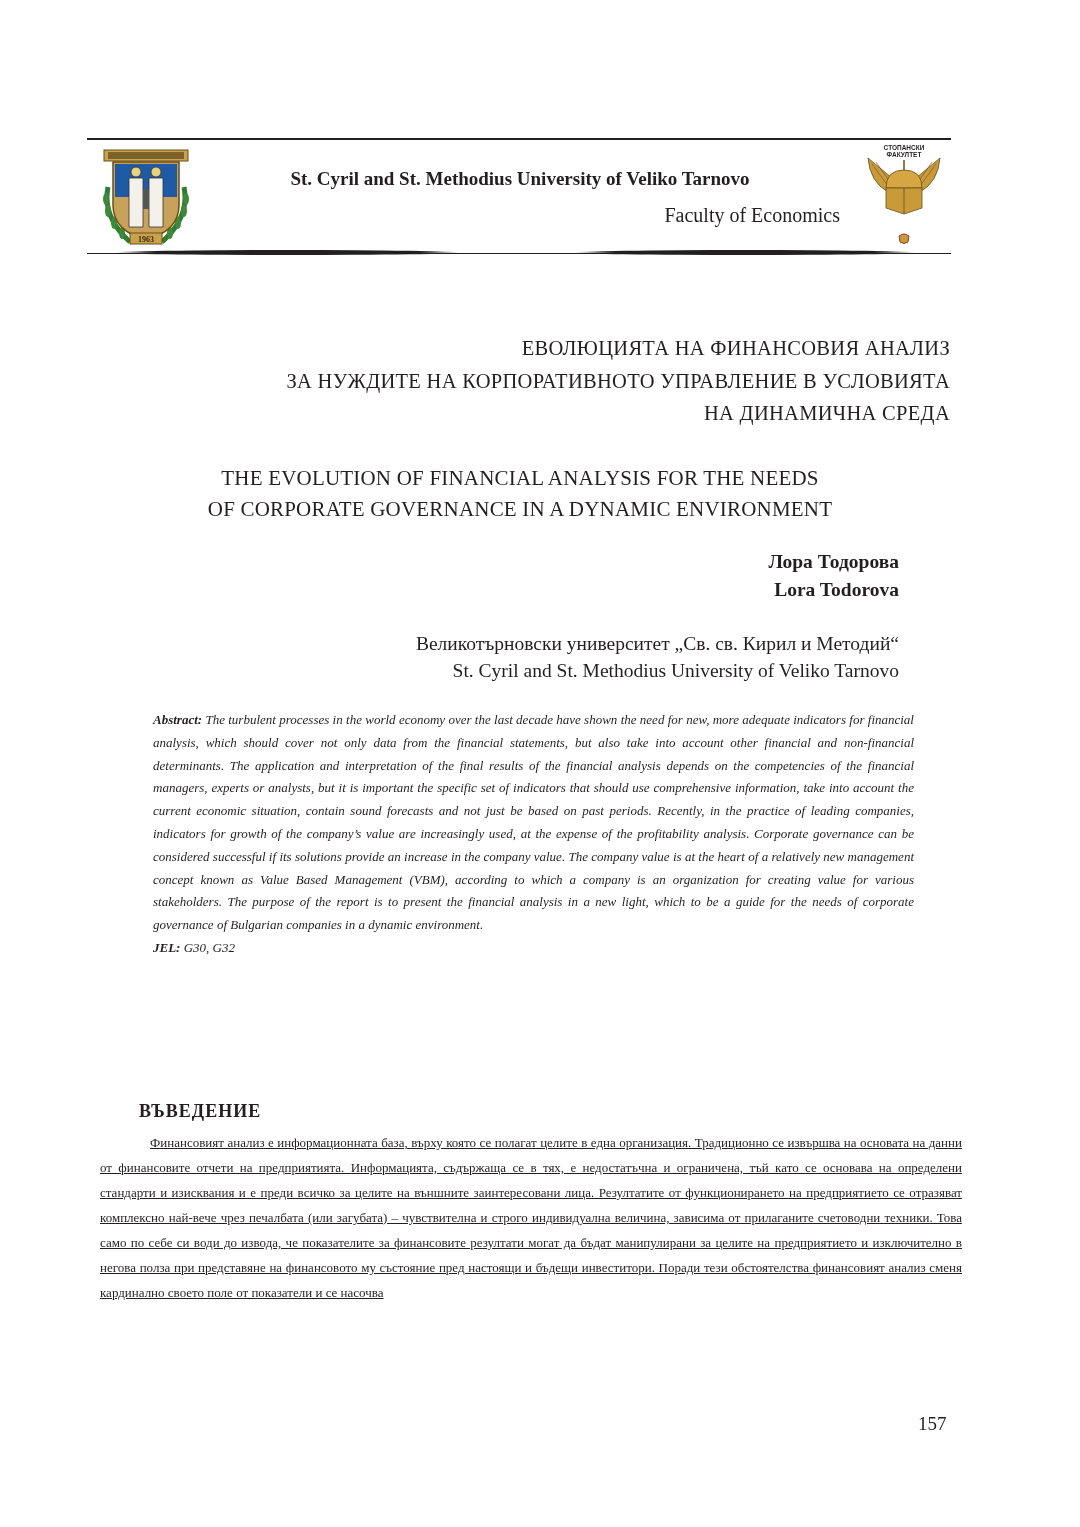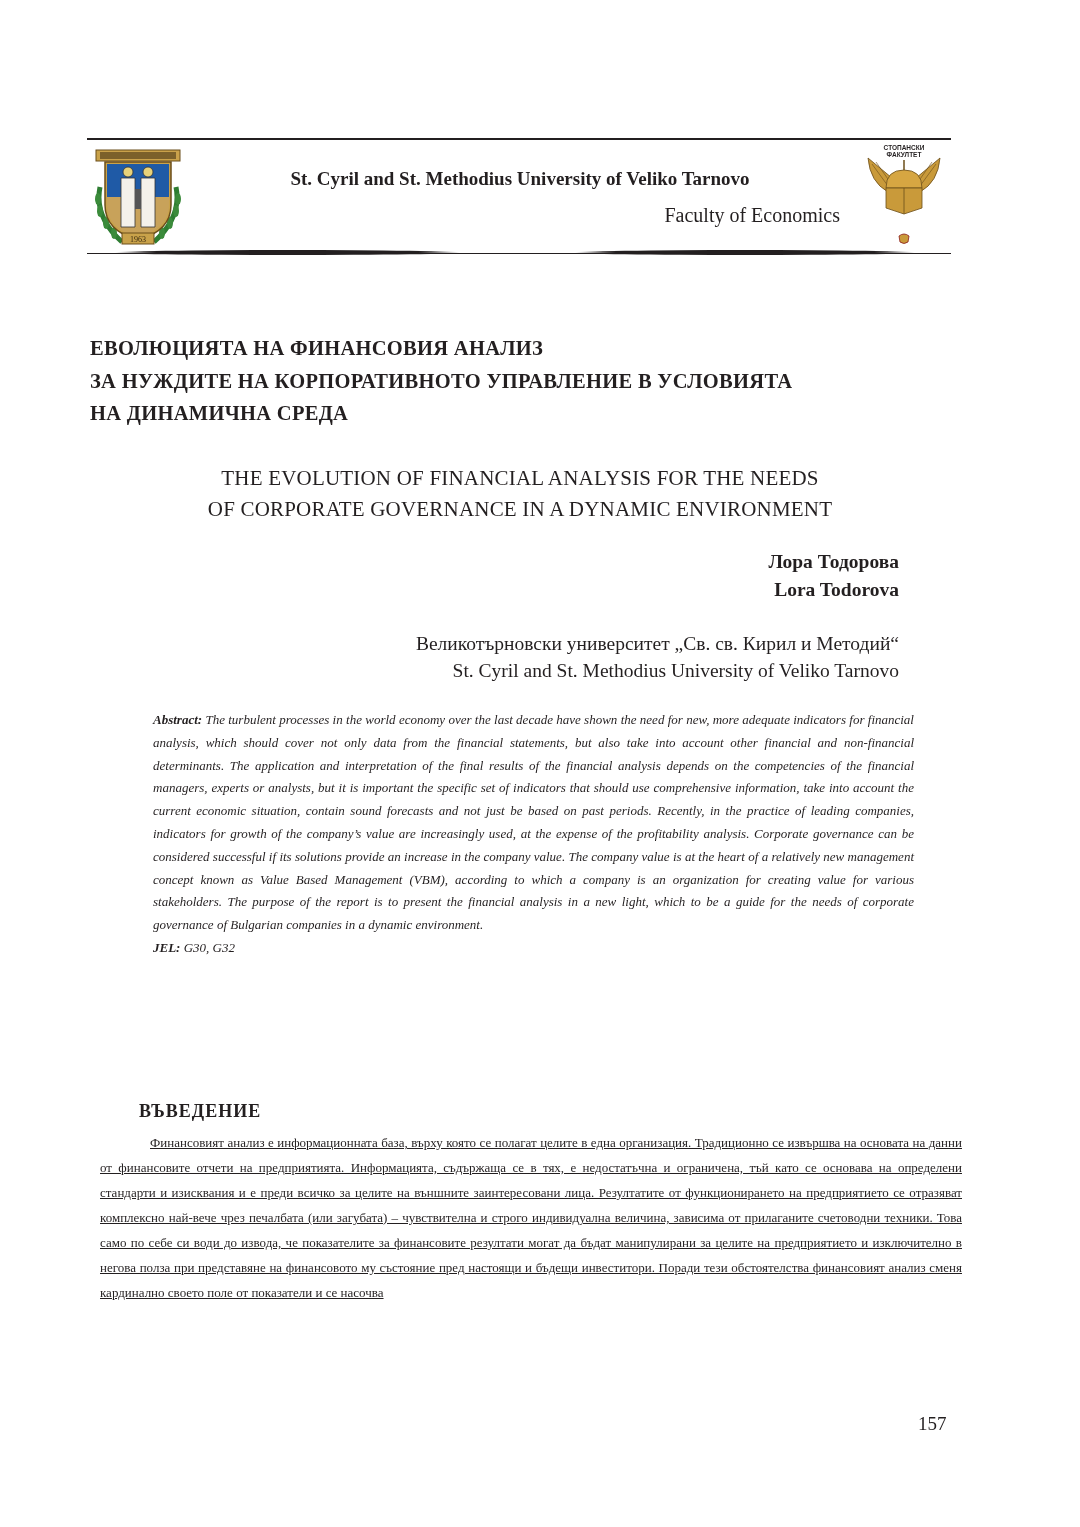--- a/index.html
+++ b/index.html
@@ -3,40 +3,40 @@
 <meta charset="utf-8">
 <style>
   html, body { margin:0; padding:0; background:#fff; }
   body { width:1080px; height:1527px; position:relative; font-family:"Liberation Serif", serif; color:#231f20; overflow:hidden; }
   .abs { position:absolute; }
   .hr-top { left:87px; top:138px; width:864px; height:1.5px; background:#231f20; }
   .hr-bottom { left:87px; top:253px; width:864px; height:1px; background:#231f20; }
   .swoosh { top:250px; height:5px; border-radius:50%; background:linear-gradient(90deg, rgba(35,31,32,0) 0%, #231f20 12%, #231f20 88%, rgba(35,31,32,0) 100%); }
   .hdr-univ { left:200px; width:640px; top:168px; text-align:center; font-weight:bold; font-size:19px; }
   .hdr-fac { left:200px; width:640px; top:204px; text-align:right; font-size:20px; }
-  .title-bg { left:90px; width:860px; text-align:left; font-weight:bold; font-size:20.5px; letter-spacing:0.3px; line-height:30px; }
+  .title-bg { left:90px; width:860px; text-align:right; font-weight:normal; font-size:20.5px; letter-spacing:0.3px; line-height:30px; }
   .title-en { left:90px; width:860px; text-align:center; font-size:21px; line-height:31px; letter-spacing:0.2px; }
   .author { right:181px; text-align:right; font-weight:bold; font-size:19.5px; line-height:28px; }
   .affil { right:181px; text-align:left; font-size:19.5px; line-height:28px; }
   .abstract { left:153px; width:761px; top:709px; font-size:13px; line-height:22.8px; text-align:justify;font-style:italic; }
   .abstract b { font-weight:bold; }
   .section-h { left:139px; top:1101px; font-weight:bold; font-size:18px; letter-spacing:1px; }
   .body-text { left:100px; width:862px; top:1130px; font-size:13px; line-height:25px; text-align:justify; text-indent:50px;text-decoration:underline; }
   .page-num { left:918px; top:1413px; font-size:19px; }
   svg { display:block; }
 </style>
 </head>
 <body>
 
 <div class="abs hr-top"></div>
 <div class="abs hr-bottom"></div>
 <div class="abs swoosh" style="left:115px; width:345px;"></div>
 <div class="abs swoosh" style="left:575px; width:340px;"></div>
 
-<div class="abs" style="left:92px; top:147px; width:92px; height:100px;">
+<div class="abs" style="left:100px; top:147px; width:92px; height:100px;font-weight:bold;">
   <svg width="92" height="100" viewBox="0 0 92 100">
 
     <path d="M8 40 Q2 70 30 95" stroke="#2e7d32" stroke-width="5" fill="none"></path>
     <path d="M84 40 Q90 70 62 95" stroke="#2e7d32" stroke-width="5" fill="none"></path>
     <g fill="#3b8b3b">
       <ellipse cx="6" cy="52" rx="3" ry="6"></ellipse>
         <ellipse cx="8" cy="64" rx="3" ry="6"></ellipse>
         <ellipse cx="14" cy="76" rx="3" ry="6"></ellipse>
         <ellipse cx="22" cy="86" rx="3" ry="6"></ellipse>
       <ellipse cx="86" cy="52" rx="3" ry="6"></ellipse>

